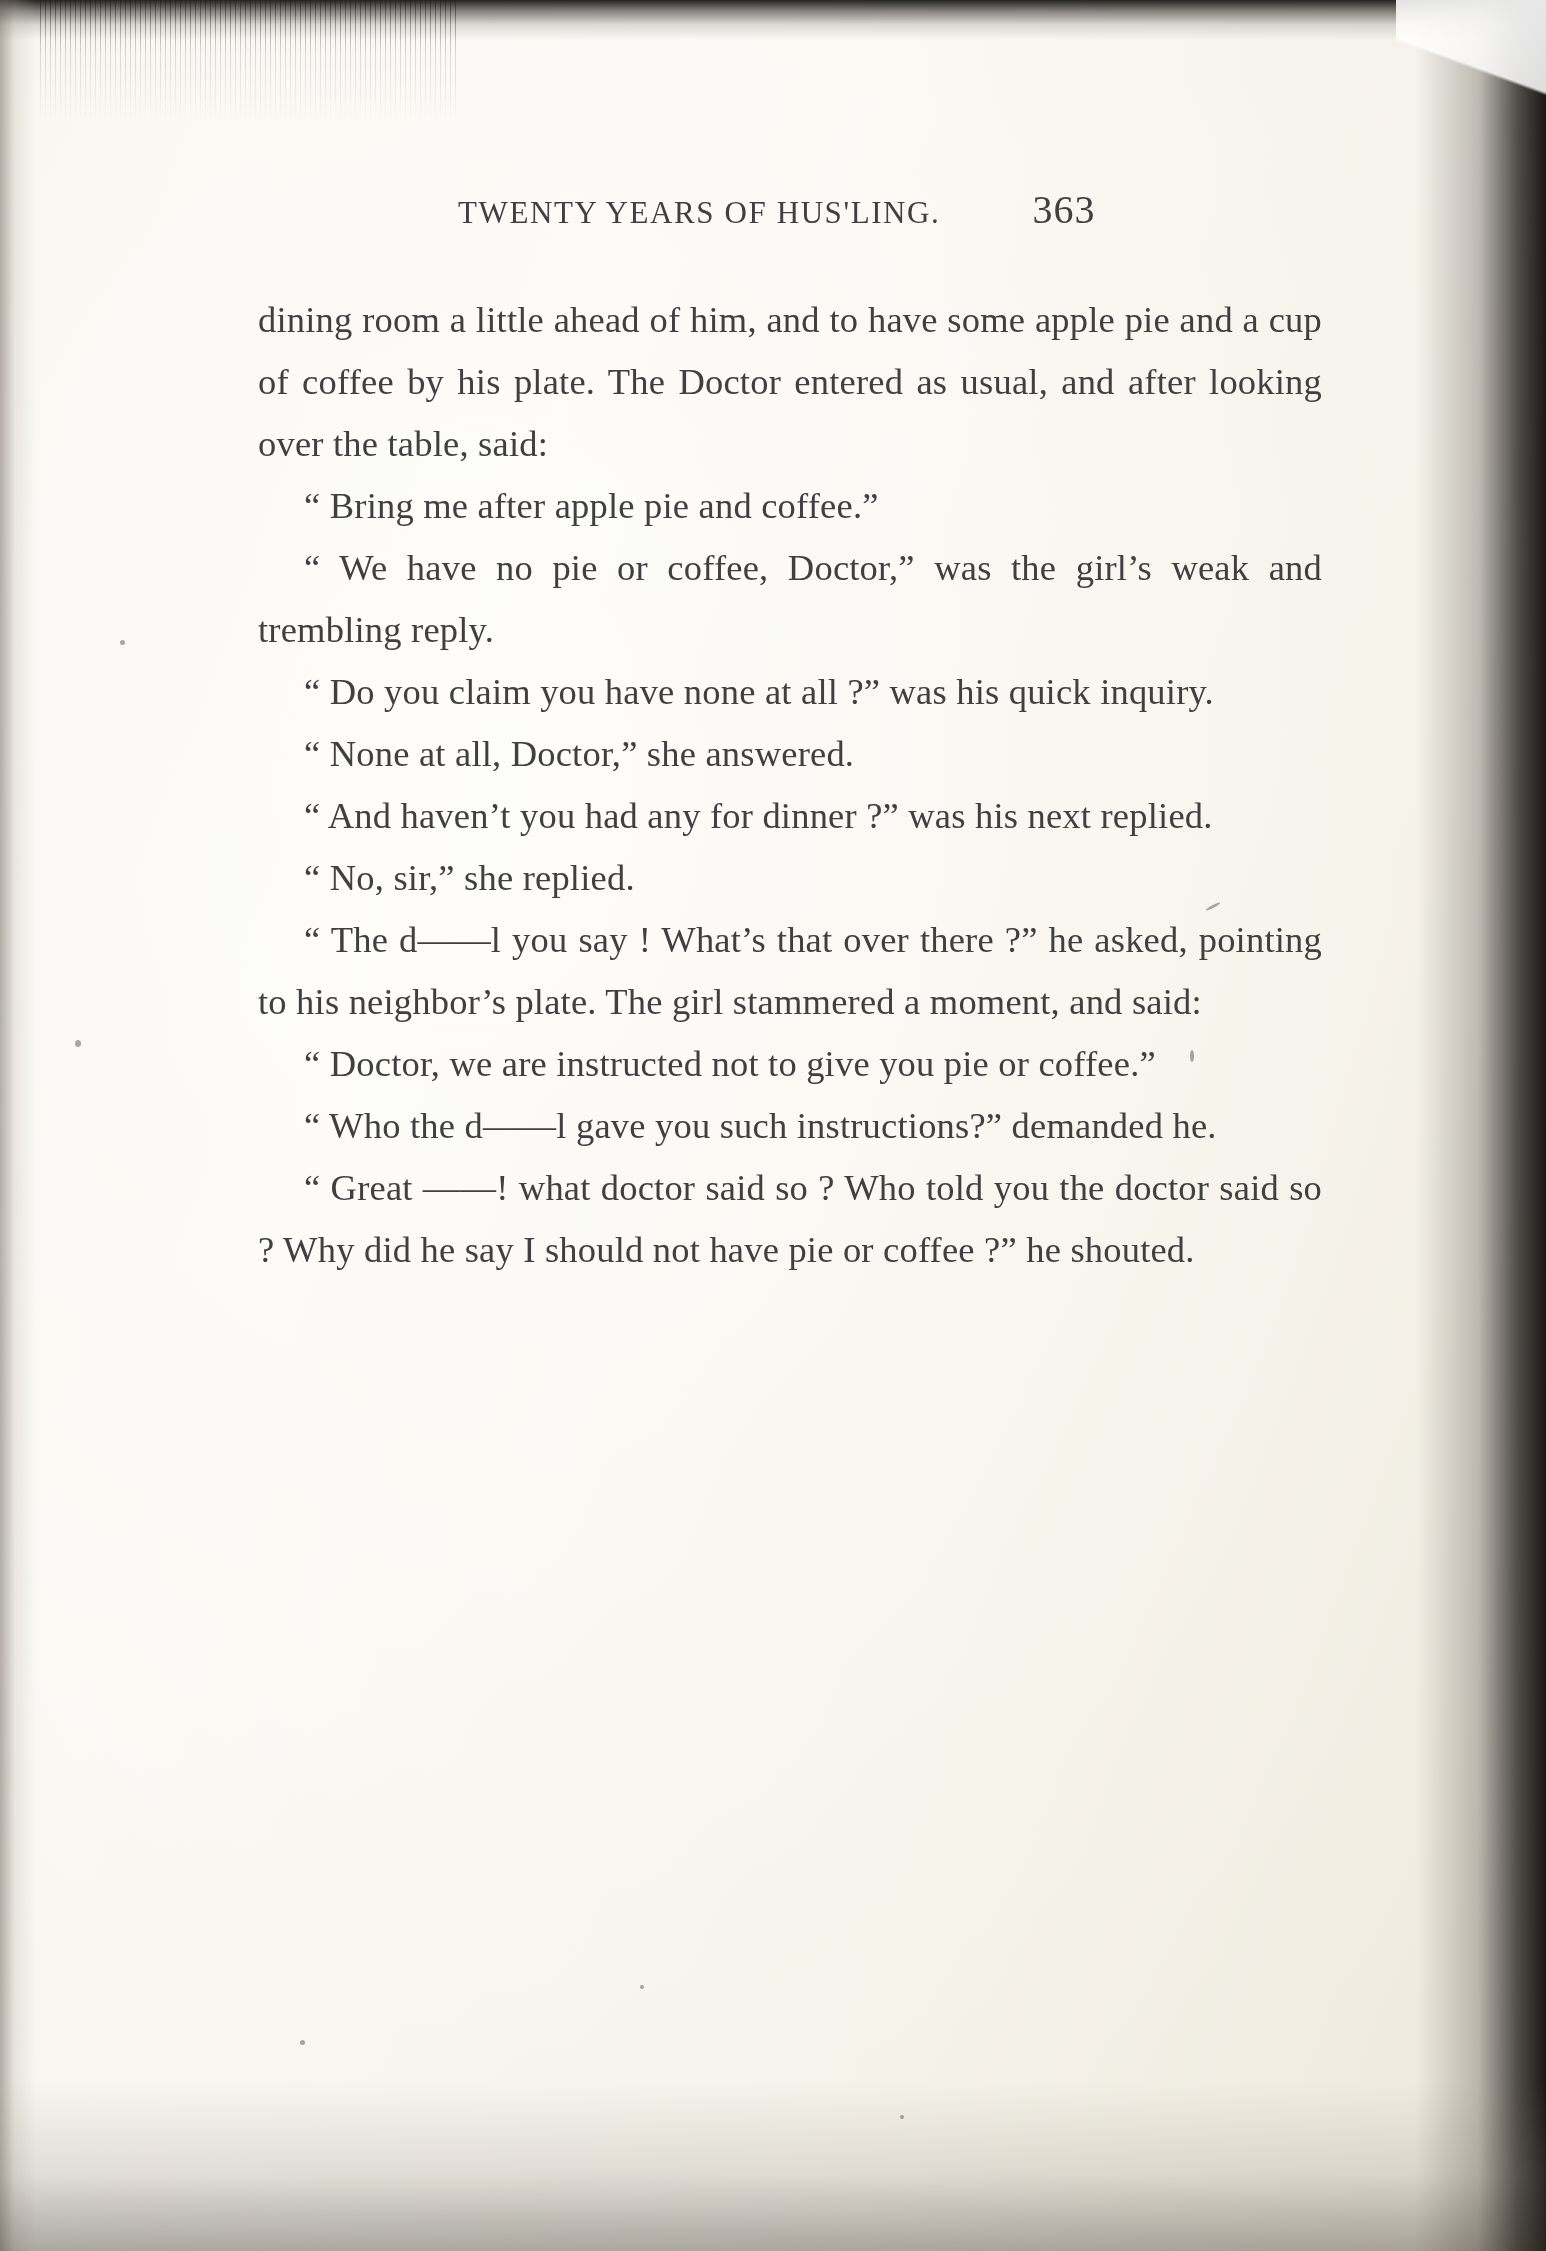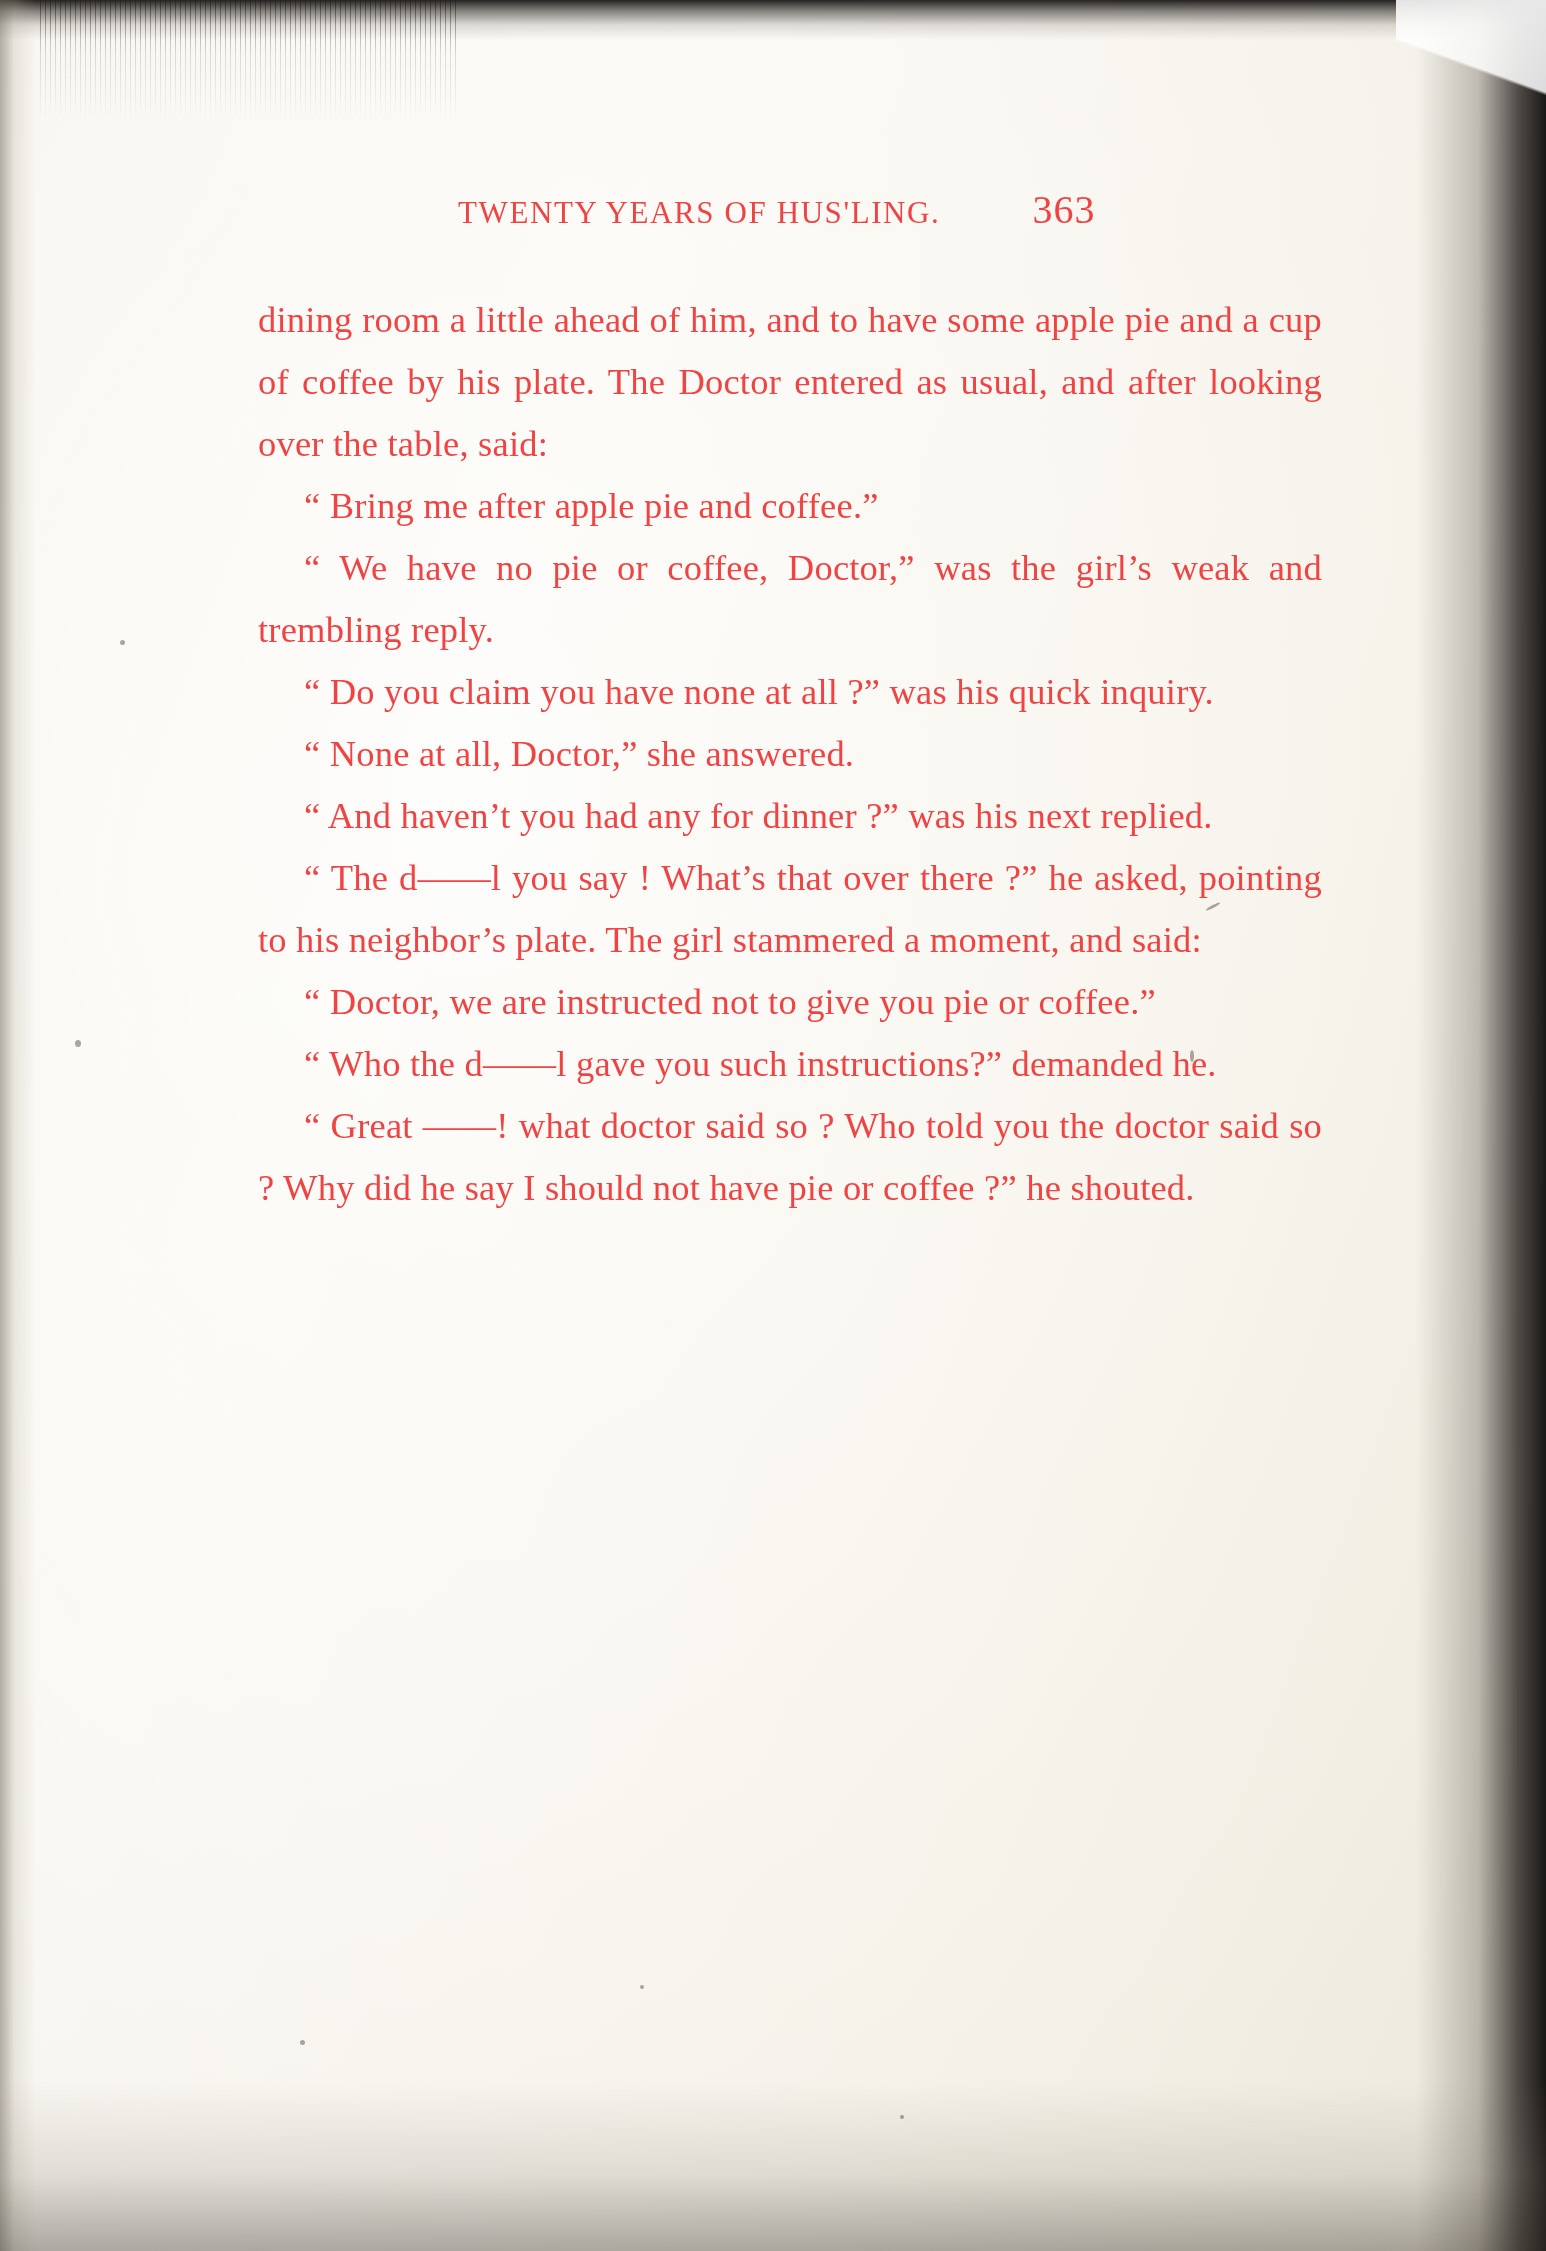--- a/index.html
+++ b/index.html
@@ -7,21 +7,21 @@
     padding: 0;
     background: #b9b4ac;
   }
   .page {
     position: relative;
     width: 1546px;
     height: 2251px;
     background: #fbfaf6;
     overflow: hidden;
     font-family: "Liberation Serif", serif;
-    color: #ef4444;
+    color: #404040;
     text-decoration: underline;
   }
   
   .paper-tint {
     position: absolute;
     inset: 0;
     background:
       radial-gradient(ellipse at 30% 35%, rgba(255,255,255,0.55) 0%, rgba(250,248,242,0.25) 45%, rgba(232,227,215,0.35) 100%),
       linear-gradient(110deg, #f8f6f0 0%, #fbfaf6 30%, #f7f4ec 70%, #efeade 100%);
     pointer-events: none;
@@ -131,20 +131,21 @@
       <span class="folio">363</span>
     </div>
 
     <div>
       <p class="body">dining room a little ahead of him, and to have some apple pie and a cup of coffee by his plate. The Doctor entered as usual, and after looking over the table, said:</p>
       <p class="body indent">“ Bring me after apple pie and coffee.”</p>
       <p class="body indent">“ We have no pie or coffee, Doctor,” was the girl’s weak and trembling reply.</p>
       <p class="body indent">“ Do you claim you have none at all ?” was his quick inquiry.</p>
       <p class="body indent">“ None at all, Doctor,” she answered.</p>
       <p class="body indent">“ And haven’t you had any for dinner ?” was his next replied.</p>
+      <p class="body indent">“ No, sir,” she replied.</p>
       <p class="body indent">“ The d——l you say ! What’s that over there ?” he asked, pointing to his neighbor’s plate. The girl stammered a moment, and said:</p>
       <p class="body indent">“ Doctor, we are instructed not to give you pie or coffee.”</p>
       <p class="body indent">“ Who the d——l gave you such instructions?” demanded he.</p>
       <p class="body indent">“ Great ——! what doctor said so ? Who told you the doctor said so ? Why did he say I should not have pie or coffee ?” he shouted.</p>
     </div>
   </div>
 
   <div class="edge-top"></div>
   <div class="edge-top-streaks"></div>
   <div class="edge-left"></div>

